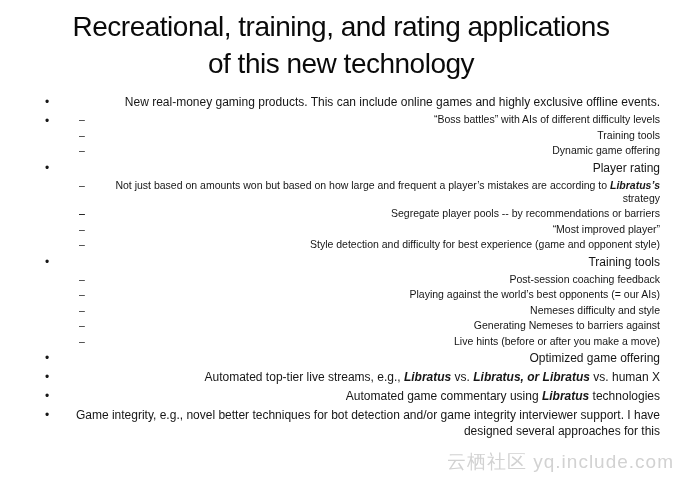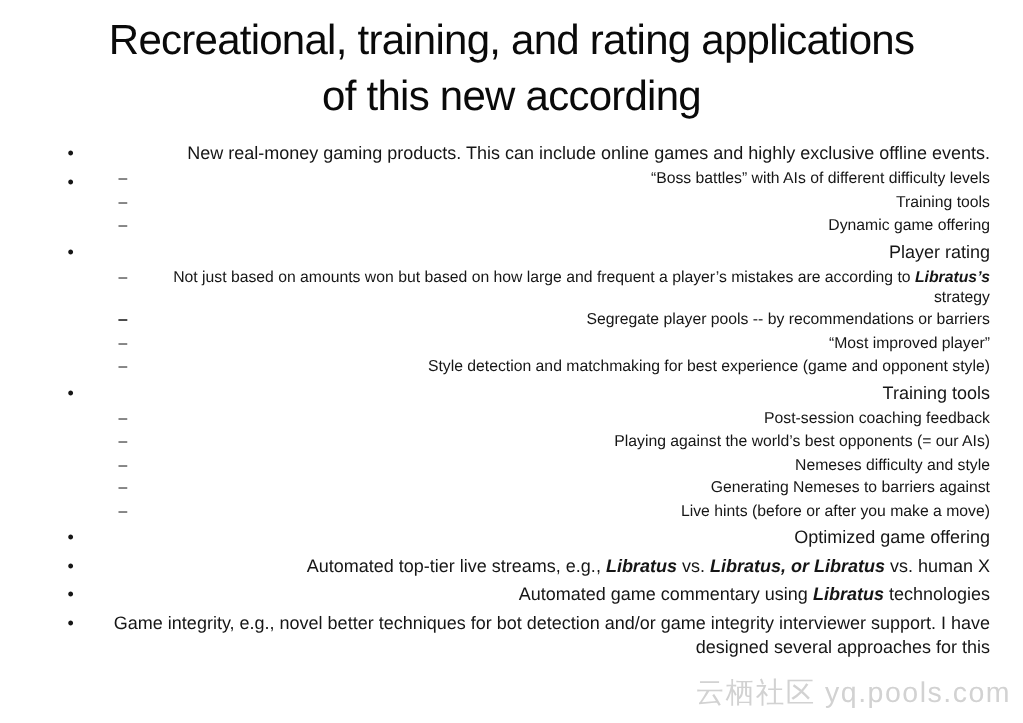--- a/index.html
+++ b/index.html
@@ -54,21 +54,21 @@
     white-space: nowrap;
     pointer-events: none;
   }
 </style>
 </head>
 <body>
 
 <div class="slide">
   <h1 class="title">
     <div class="tline">Recreational, training, and rating applications</div>
-    <div class="tline">of this new according</div>
+    <div class="tline">of this new technology</div>
   </h1>
   <div class="content">
       <div class="item l1">
         <span class="marker">•</span>
         <span class="txt"><span>New real-money gaming products. This can include online games and highly exclusive offline events.</span></span>
       </div>
       <div class="item l1">
         <span class="marker">•</span>
       </div>
       <div class="item l2">
@@ -97,21 +97,21 @@
       <div class="item l2">
         <span class="marker">–</span>
         <span class="txt"><span>Segregate player pools -- by recommendations or barriers</span></span>
       </div>
       <div class="item l2">
         <span class="marker">–</span>
         <span class="txt"><span>“Most improved player”</span></span>
       </div>
       <div class="item l2">
         <span class="marker">–</span>
-        <span class="txt"><span>Style detection and matchmaking for best experience (game and opponent style)</span></span>
+        <span class="txt"><span>Style detection and difficulty for best experience (game and opponent style)</span></span>
       </div>
       <div class="item l1">
         <span class="marker">•</span>
         <span class="txt"><span>Training tools</span></span>
       </div>
       <div class="item l2">
         <span class="marker">–</span>
         <span class="txt"><span>Post-session coaching feedback</span></span>
       </div>
       <div class="item l2">
@@ -140,14 +140,14 @@
       </div>
       <div class="item l1">
         <span class="marker">•</span>
         <span class="txt"><span>Automated game commentary using </span><span class="it">Libratus</span><span> technologies</span></span>
       </div>
       <div class="item l1">
         <span class="marker">•</span>
         <span class="txt"><span>Game integrity, e.g., novel better techniques for bot detection and/or game integrity interviewer support. I have designed several approaches for this</span></span>
       </div>
     </div>
-  <div class="watermark">云栖社区 yq.pools.com</div>
+  <div class="watermark">云栖社区 yq.include.com</div>
 </div>
 
 </body></html>

